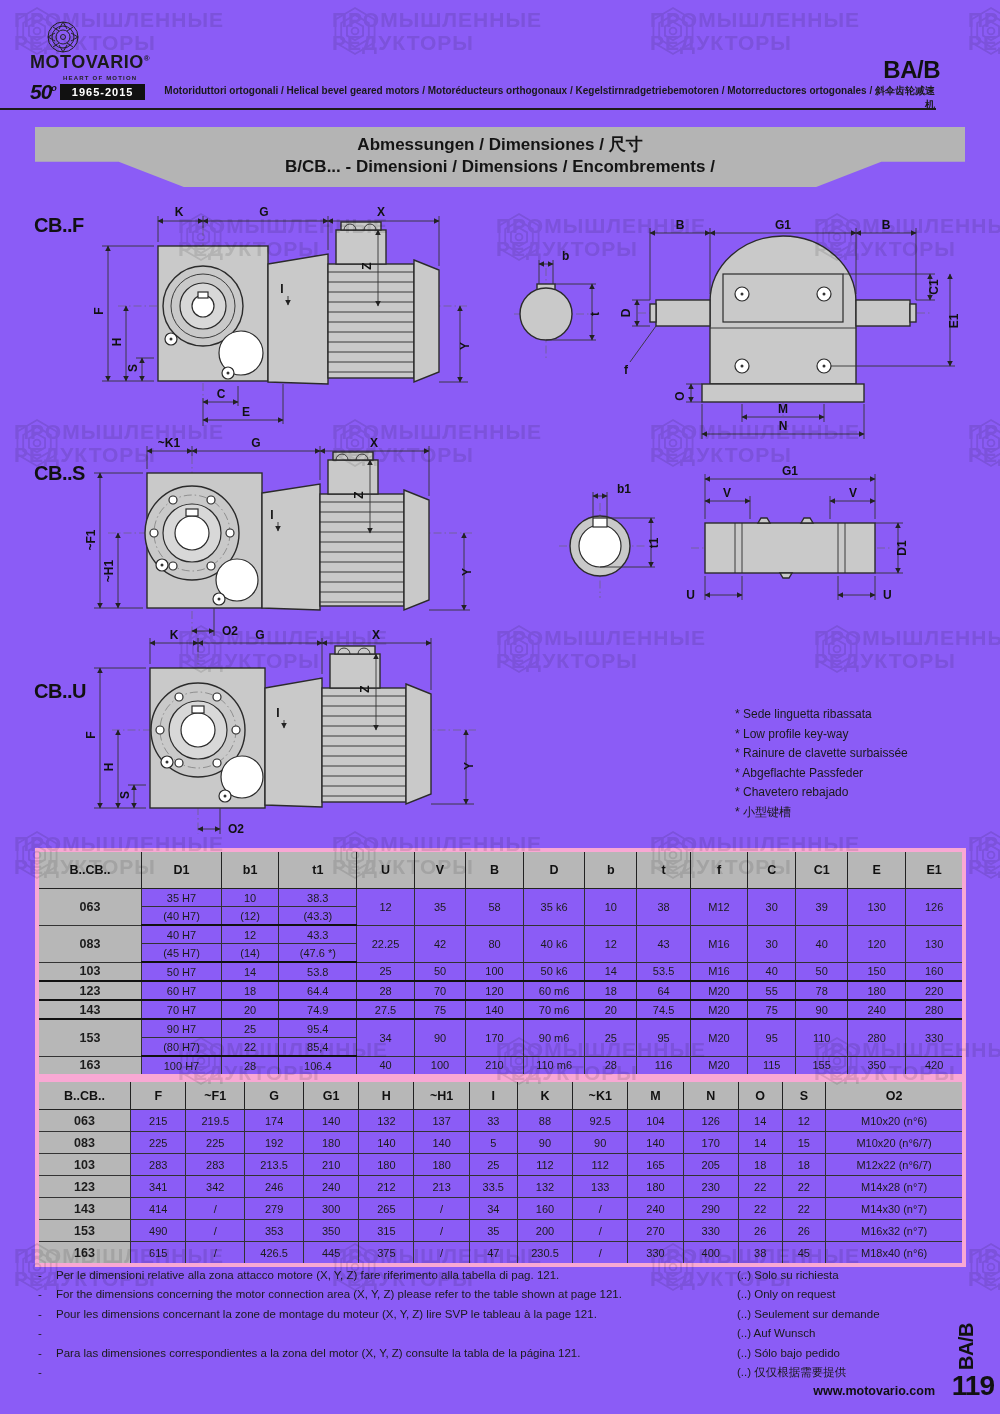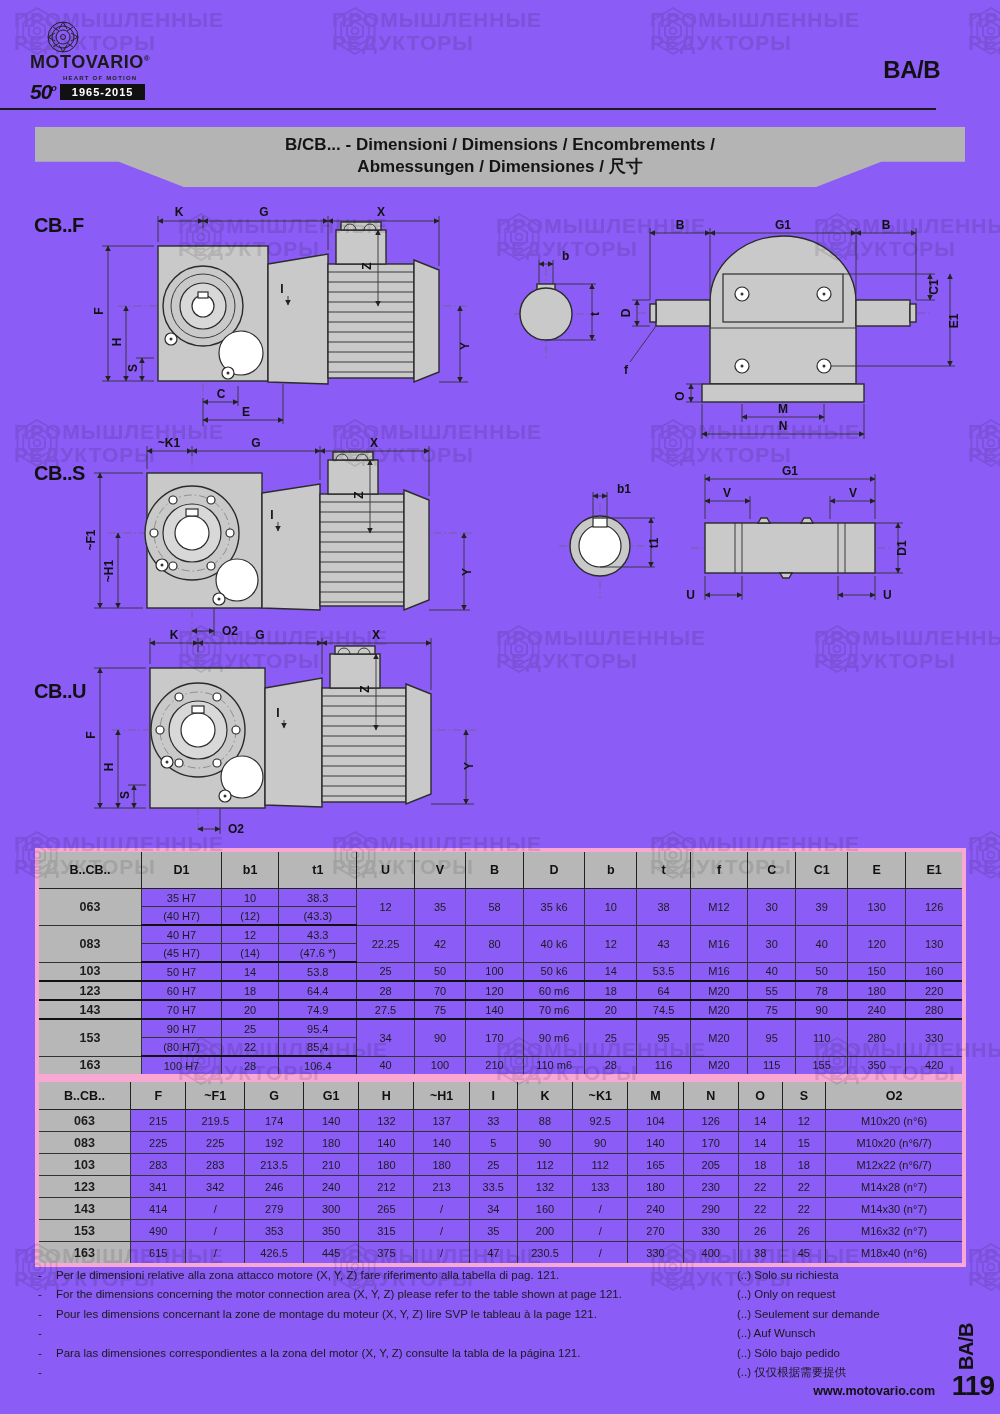--- a/index.html
+++ b/index.html
@@ -355,25 +355,26 @@
       <path d="M17,2 L21,9 M17,2 L13,9 M32,17 L25,21 M32,17 L25,13 M17,32 L21,25 M17,32 L13,25 M2,17 L9,21 M2,17 L9,13 M27,7 L21,11 M7,7 L13,11 M27,27 L21,23 M7,27 L13,23"></path>
     </g>
   </svg>
   <div class="brand"><span>MOTOVARIO</span><sup>®</sup></div>
   <div class="tagline">HEART OF MOTION</div>
   <div class="anniv">
     <span class="n50"><span>50</span><sup>o</sup></span>
     <span class="years">1965-2015</span>
   </div>
   <div class="prodcode">BA/B</div>
+  <div class="subtitle">Motoriduttori ortogonali / Helical bevel geared motors / Motoréducteurs orthogonaux / Kegelstirnradgetriebemotoren / Motorreductores ortogonales / 斜伞齿轮减速机</div>
   <div class="hrule"></div>
 
   <div class="banner">
+    <div>Abmessungen / Dimensiones / 尺寸</div>
     <div>B/CB... - Dimensioni / Dimensions / Encombrements /</div>
-    <div>Abmessungen / Dimensiones / 尺寸</div>
   </div>
 
   <div class="dwg-title" style="left:34px;top:214px;">CB..F</div>
 
   <svg style="left:78px;top:206px;" width="420" height="230" viewBox="0 0 420 230">
     <defs>
         <marker id="mf" viewBox="0 0 10 10" refX="9" refY="5" markerWidth="6.5" markerHeight="6.5" orient="auto-start-reverse">
           <path d="M0,0L10,5L0,10z" fill="#222"></path>
         </marker>
       </defs>
@@ -681,20 +682,28 @@
       <text class="dtxt" x="25" y="105" text-anchor="middle" transform="rotate(-90 25 105)">F</text>
       <text class="dtxt" x="43" y="137" text-anchor="middle" transform="rotate(-90 43 137)">H</text>
       <text class="dtxt" x="59" y="165" text-anchor="middle" transform="rotate(-90 59 165)">S</text>
       <text class="dtxt" x="158" y="203">O2</text>
       <text class="dtxt" x="299" y="59" text-anchor="middle" transform="rotate(-90 299 59)">Z</text>
       <text class="dtxt" x="403" y="136" text-anchor="middle" transform="rotate(-90 403 136)">Y</text>
       <text class="dtxt" x="208" y="87" text-anchor="middle">I</text>
     </g>
   </svg>
 
+  <div class="key-notes" id="key-notes">
+      <div>* Sede linguetta ribassata</div>
+      <div>* Low profile key-way</div>
+      <div>* Rainure de clavette surbaissée</div>
+      <div>* Abgeflachte Passfeder</div>
+      <div>* Chavetero rebajado</div>
+      <div>* 小型键槽</div>
+    </div>
 
   <div class="twrap" id="table1-wrap">
       <table class="dim-table t1">
         <colgroup>
           <col style="width:11.5%">
           <col style="width:8.8%">
           <col style="width:6.3%">
           <col style="width:8.6%">
           <col style="width:6.3%">
           <col style="width:5.7%">

